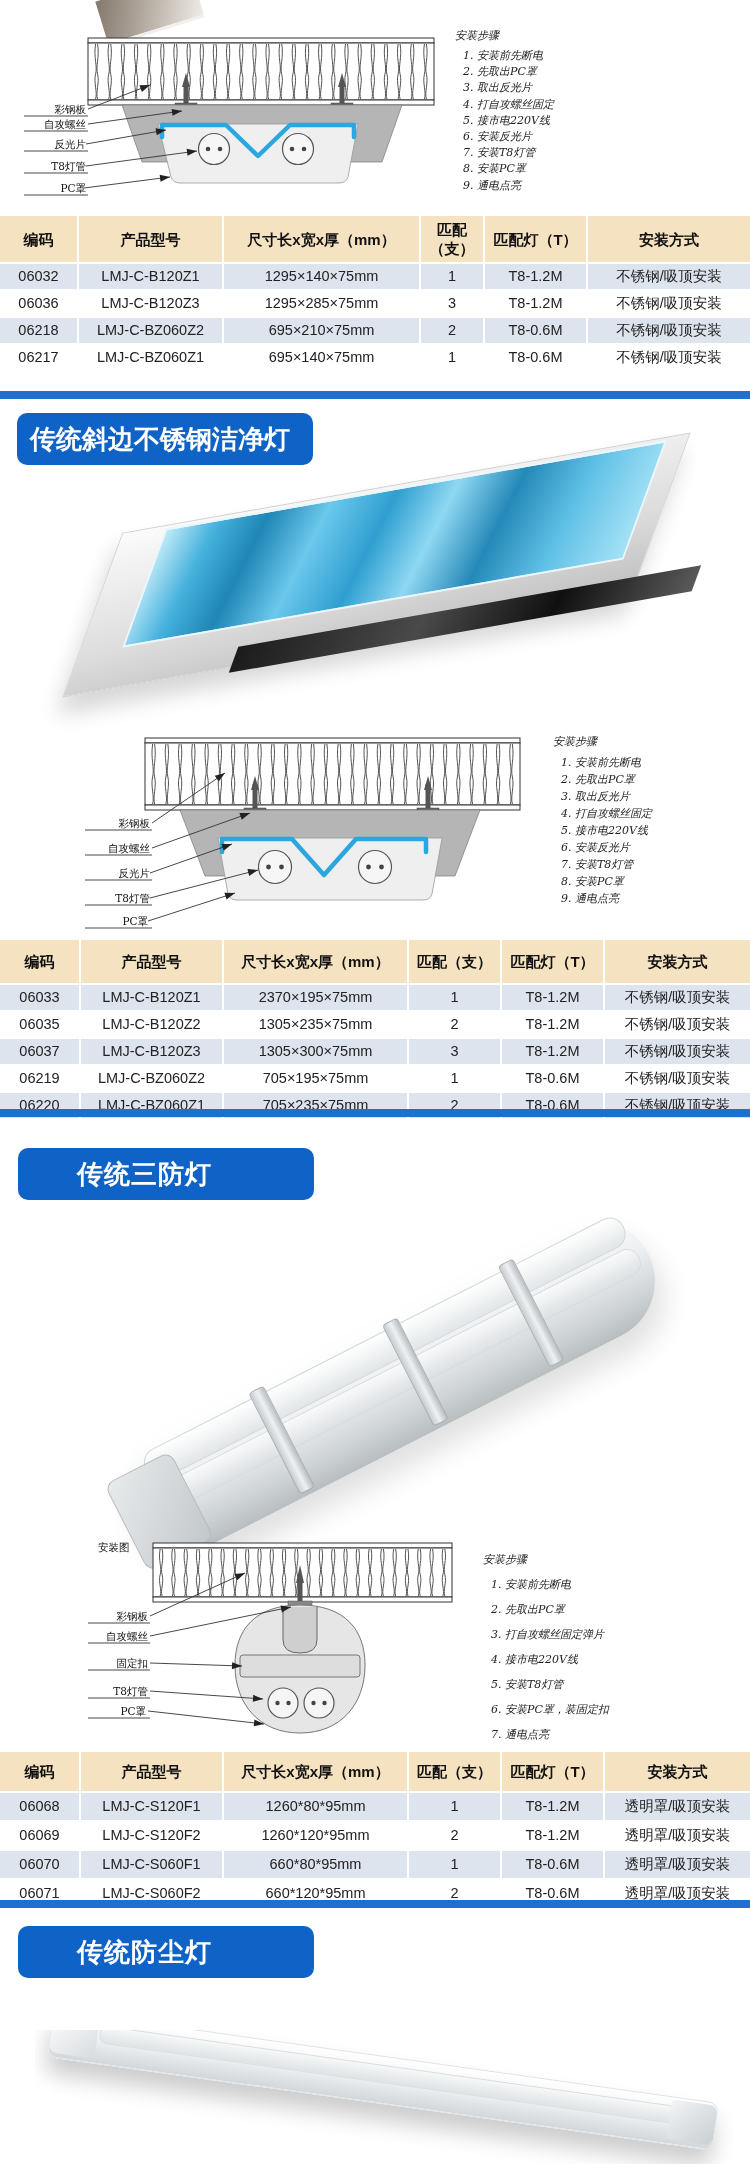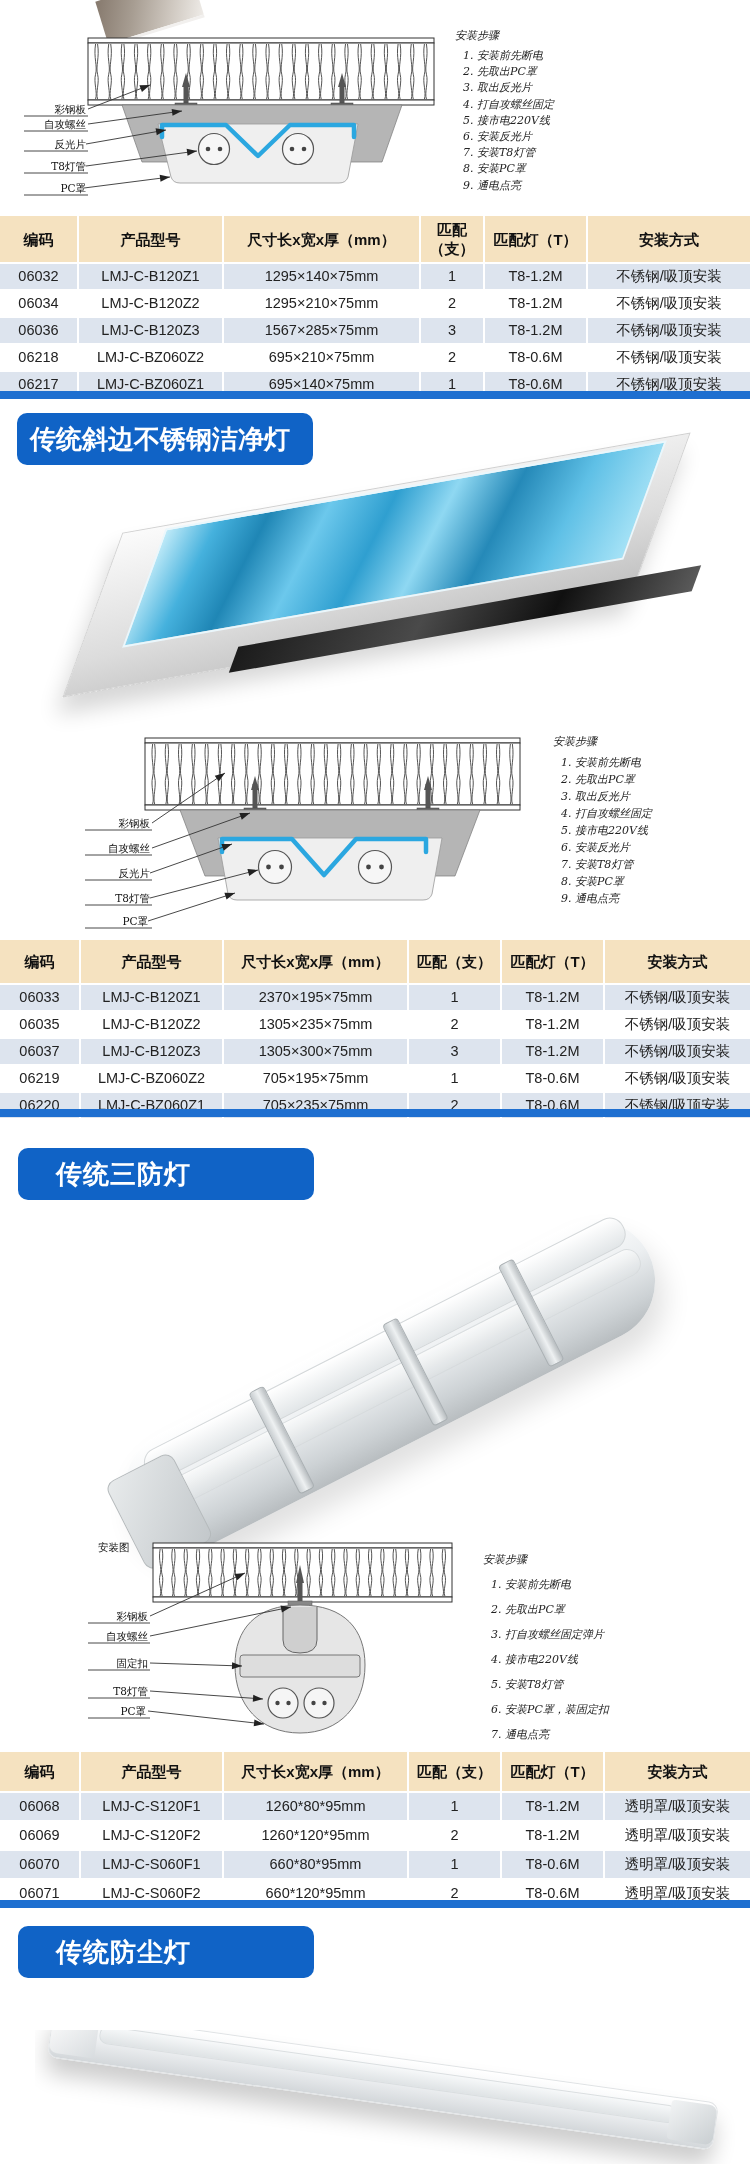--- a/index.html
+++ b/index.html
@@ -36,21 +36,21 @@
   .ptable th + th, .ptable td + td{border-left:2px solid #fff;}
   .ptable tbody td{border-top:2px solid #fff;}
   .t2 th, .t3 th{white-space:nowrap;padding:12px 1px;}
   .t3 th{padding:10px 1px;}
   .t3 td{line-height:25px;padding:1px;}
 
   
   .blue-bar{position:absolute;left:0;width:750px;height:8px;background:#1e6fd0;}
   .badge{position:absolute;width:296px;height:52px;border-radius:10px;background:#1063c6;
     color:#fff;font-weight:700;font-size:26px;line-height:52px;letter-spacing:1px;
-    padding-left:38px;box-sizing:border-box;white-space:nowrap;}
+    padding-left:59px;box-sizing:border-box;white-space:nowrap;}
   .badge.badge-1{padding-left:13px;letter-spacing:0;}
 
   
   .photo1{position:absolute;left:80px;top:455px;width:620px;height:250px;}
   .p1-base{position:absolute;left:8px;top:34px;width:575px;height:150px;
     background:linear-gradient(175deg,#fbfbfb,#dcdcdc 60%,#bdbdbd);
     border:1px solid #cfcfcf;transform:rotate(-10deg) skewX(-30deg);
     box-shadow:0 16px 20px rgba(0,0,0,0.16);}
   .p1-blue{position:absolute;left:60px;top:34px;width:505px;height:106px;
     background:linear-gradient(100deg,#bfeaf8 0%,#45b1dd 10%,#1f86b5 20%,#6cc8ec 32%,
@@ -243,31 +243,23 @@
         <tbody>
           <tr>
             <td>06032</td>
             <td>LMJ-C-B120Z1</td>
             <td>1295×140×75mm</td>
             <td>1</td>
             <td>T8-1.2M</td>
             <td>不锈钢/吸顶安装</td>
           </tr>
           <tr>
-            <td>06034</td>
-            <td>LMJ-C-B120Z2</td>
-            <td>1295×210×75mm</td>
-            <td>2</td>
-            <td>T8-1.2M</td>
-            <td>不锈钢/吸顶安装</td>
-          </tr>
-          <tr>
             <td>06036</td>
             <td>LMJ-C-B120Z3</td>
-            <td>1567×285×75mm</td>
+            <td>1295×285×75mm</td>
             <td>3</td>
             <td>T8-1.2M</td>
             <td>不锈钢/吸顶安装</td>
           </tr>
           <tr>
             <td>06218</td>
             <td>LMJ-C-BZ060Z2</td>
             <td>695×210×75mm</td>
             <td>2</td>
             <td>T8-0.6M</td>

